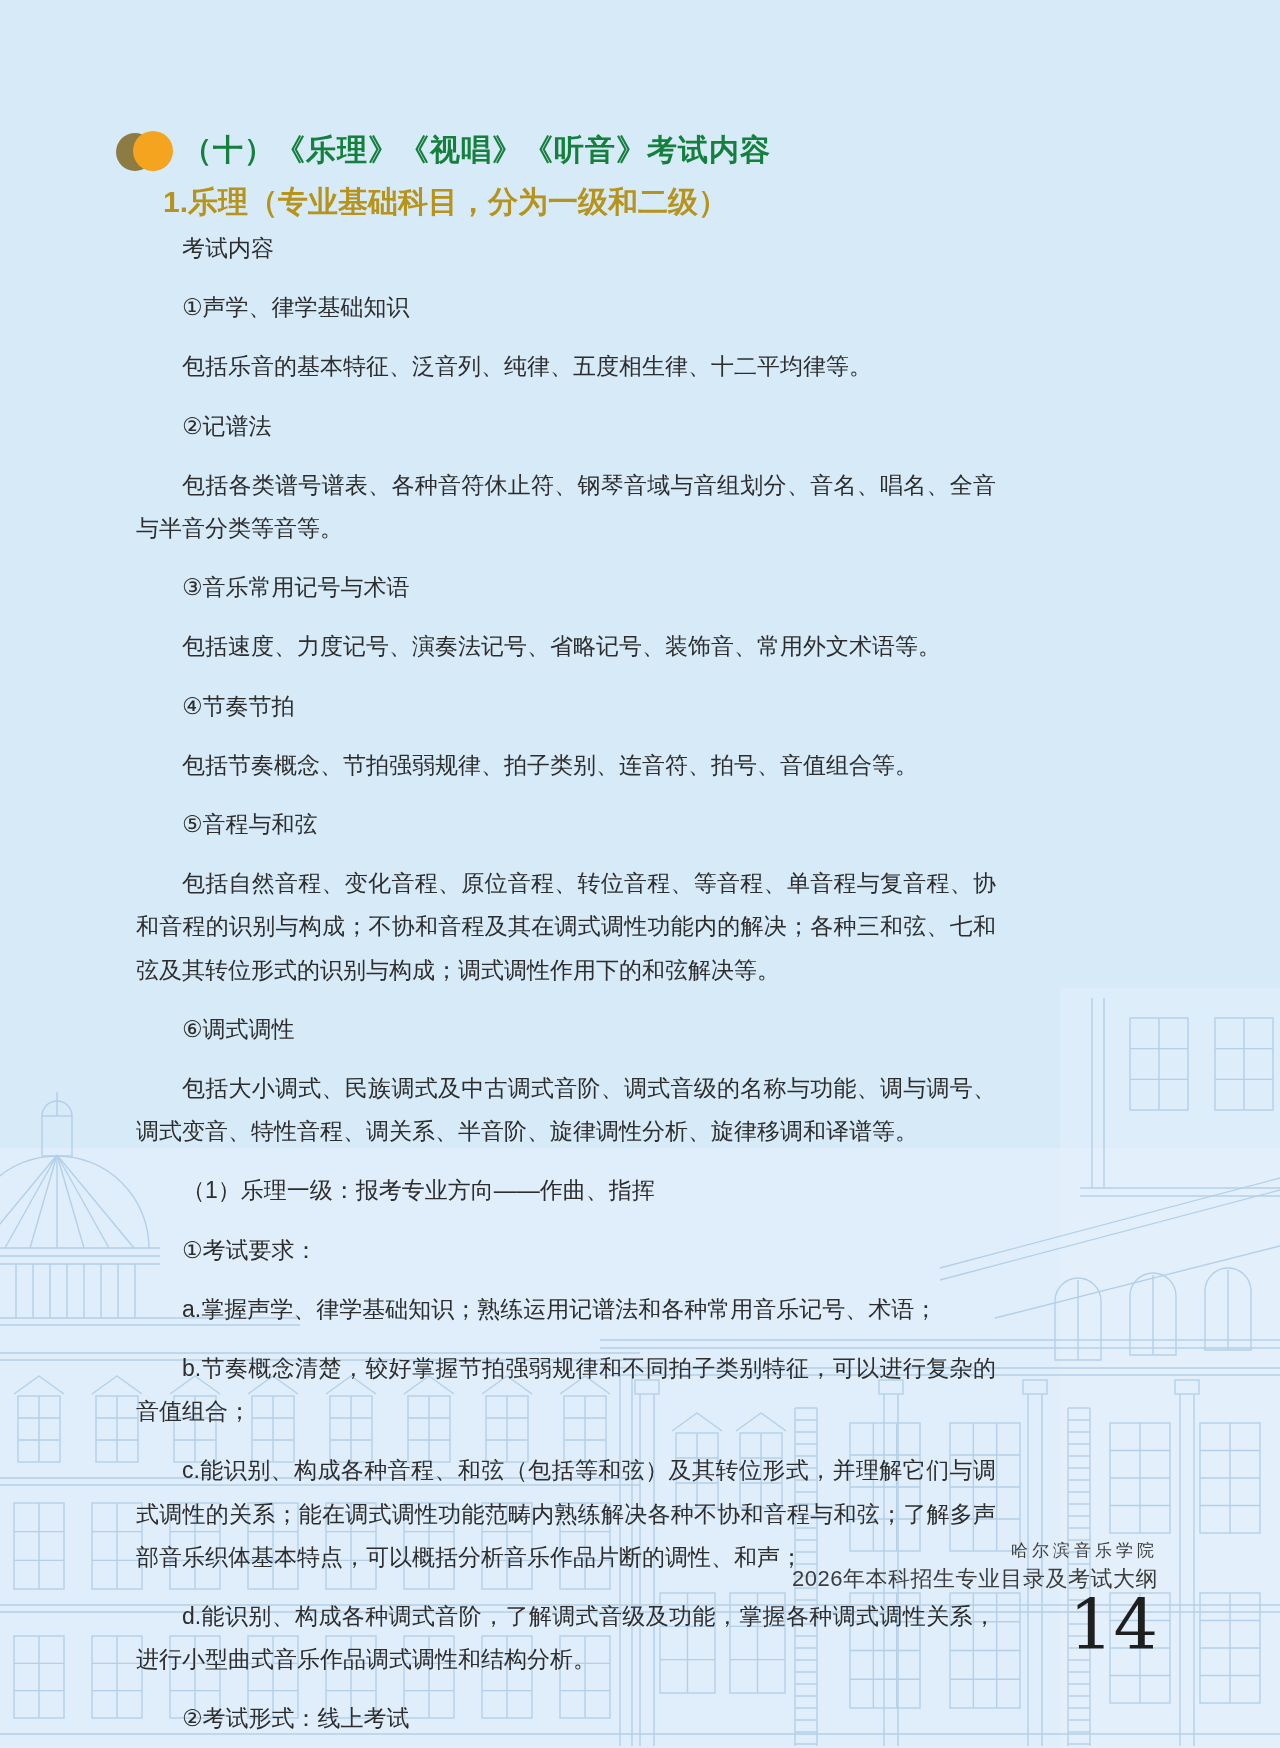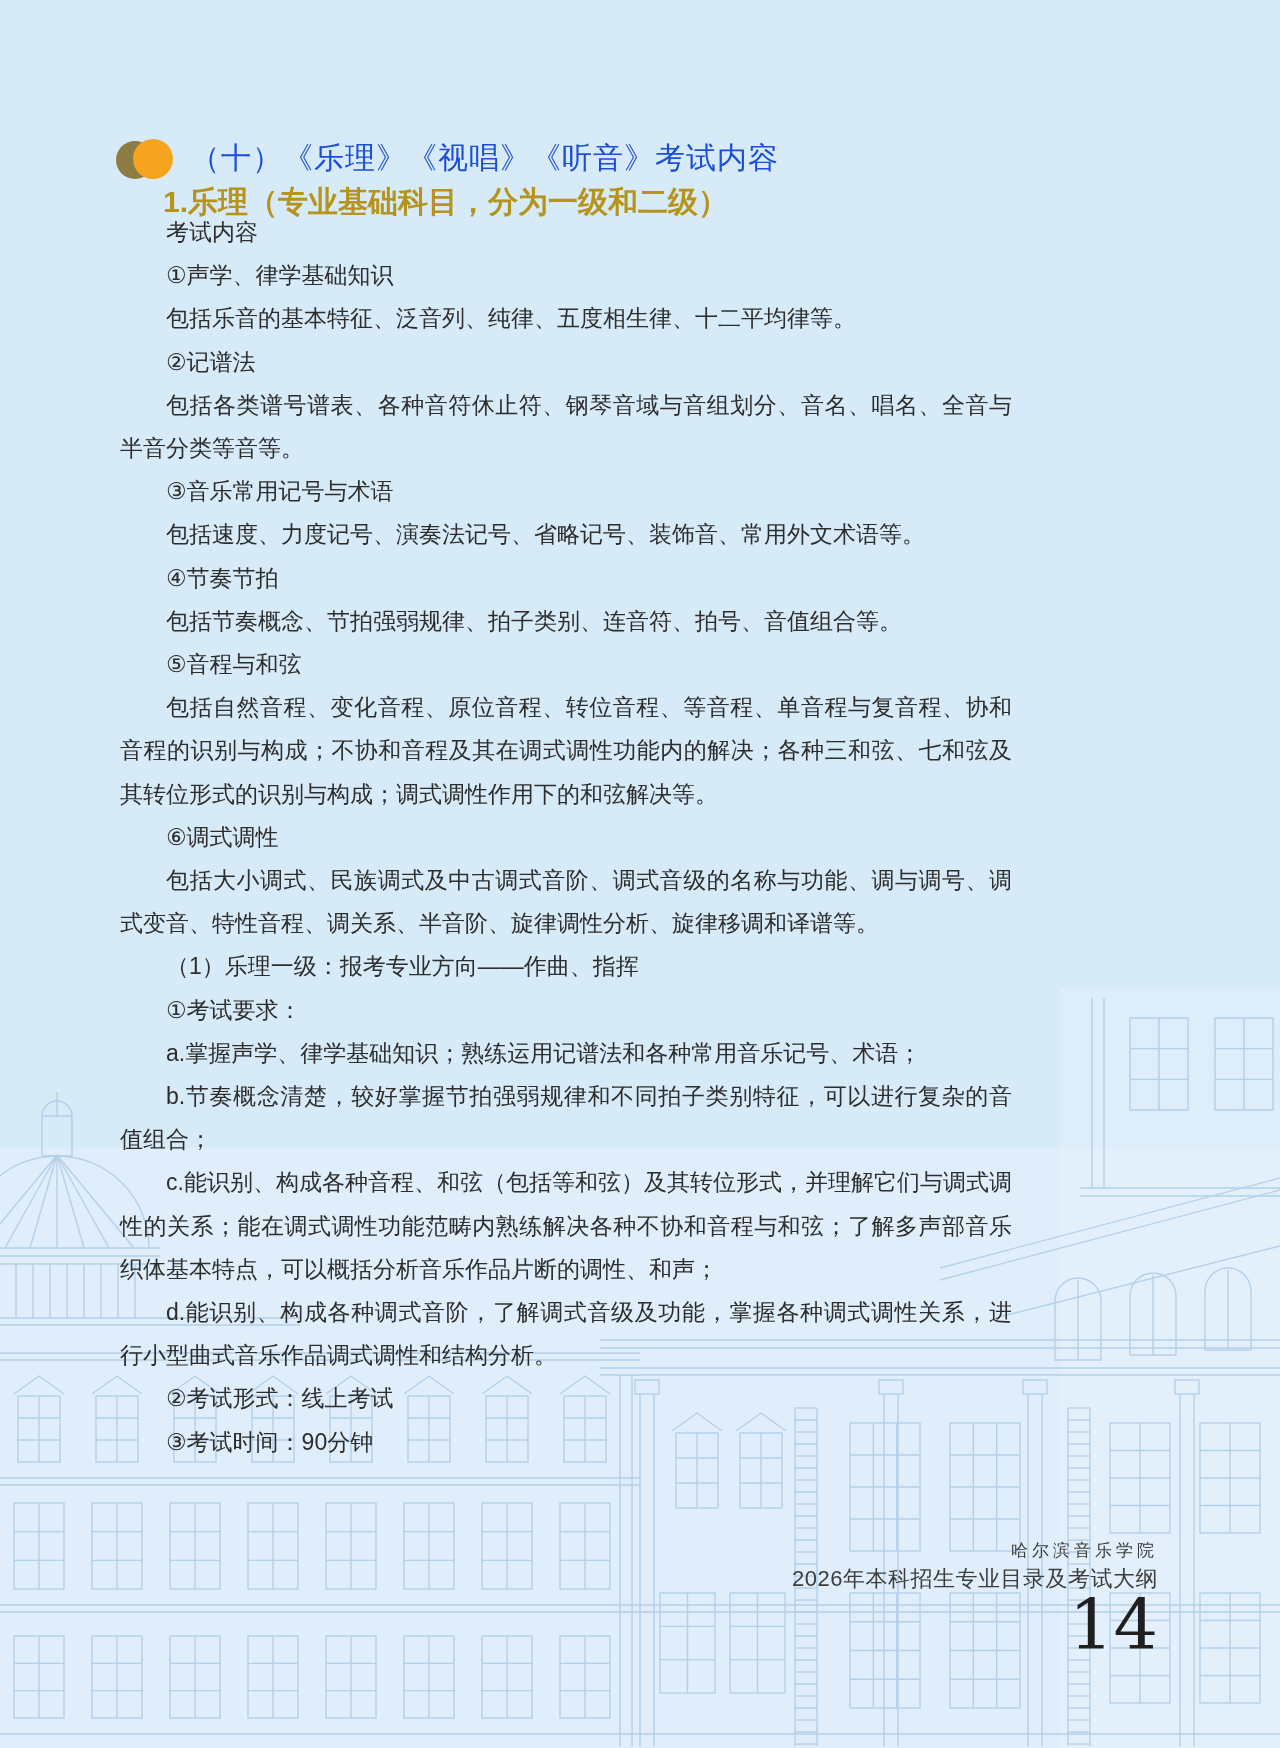--- a/index.html
+++ b/index.html
@@ -15,33 +15,33 @@
     pointer-events: none;
   }
   .section-header {
     position: absolute; left: 116px; top: 130px;
     display: flex; align-items: center; gap: 10px;
   }
   .bullet { position: relative; width: 56px; height: 40px; flex: 0 0 auto; }
   .bullet .c1 { position: absolute; left: 0; top: 2px; width: 38px; height: 38px; border-radius: 50%; background: #8d7b44; }
   .bullet .c2 { position: absolute; left: 17px; top: 0; width: 40px; height: 40px; border-radius: 50%; background: #f5a41f; }
   .section-title {
-    margin: 8px; font-size: 30px; font-weight: 400;
-    color: #1d4ed8; letter-spacing: 1px; white-space: nowrap;
+    margin: 0; font-size: 30px; font-weight: 700;
+    color: #15803d; letter-spacing: 1px; white-space: nowrap;
   }
   .subsection-title {
     position: absolute; left: 163px; top: 182px; margin: 0;
     font-size: 30px; font-weight: 700; color: #b6931b; white-space: nowrap;
   }
   .body-text {
     position: absolute; left: 120px; top: 211px; width: 892px;
     font-size: 23px; line-height: 43.2px; color: #2d2d2d;
     text-align: justify;
   }
-  .body-text p { margin: 0; text-indent: 2em; }
+  .body-text p { margin: 16px; text-indent: 2em; }
   .page-footer {
     position: absolute; right: 122px; bottom: 95px;
     display: flex; align-items: flex-end; gap: 0; color: #3c3c3c; flex-direction: column;
   }
   .footer-lines { text-align: right; line-height: 1.45; padding-bottom: 4px; }
   .institution {
     font-family: "DejaVu Serif", "Liberation Serif", serif;
     font-size: 17px; letter-spacing: 4px;
   }
   .doc-title { font-size: 22px; letter-spacing: 0.5px; text-align: center; }

